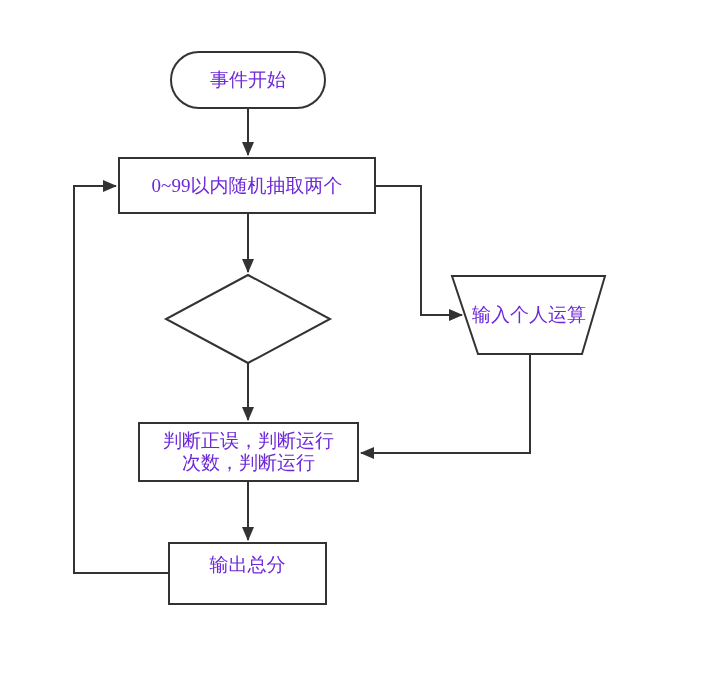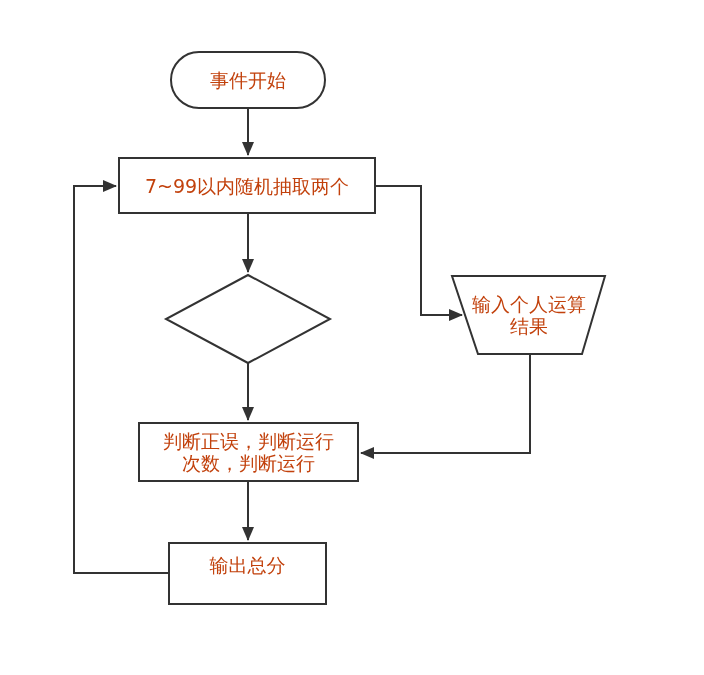--- a/index.html
+++ b/index.html
@@ -19,24 +19,25 @@
     position: absolute;
     left: 0;
     top: 0;
   }
   .label {
     position: absolute;
     display: flex;
     align-items: center;
     justify-content: center;
     text-align: center;
-    color: #c2410c;
+    color: #6d28d9;
     font-size: 19px;
     line-height: 22px;
     pointer-events: none;
+    font-family: Liberation Serif, serif;
   }
   .label .ln { display: block; }
 </style>
 </head>
 <body>
 
 <div id="canvas">
 
   <svg width="704" height="675" viewBox="0 0 704 675">
     <defs>
@@ -64,29 +65,28 @@
       <rect x="169" y="543" width="157" height="61"></rect>
     </g>
   </svg>
 
   <div class="label" style="left:171px; top:52px; width:154px; height:56px;">
     <span class="ln">事件开始</span>
   </div>
 
   <div class="label" style="left:121px; top:158px; width:252px; height:55px;">
     <span>
-      <span class="ln">7~99以内随机抽取两个</span>
+      <span class="ln">0~99以内随机抽取两个</span>
     </span>
   </div>
 
 
   <div class="label" style="left:459px; top:276px; width:140px; height:78px;justify-content:center;">
     <span>
       <span class="ln">输入个人运算</span>
-      <span class="ln">结果</span>
     </span>
   </div>
 
   <div class="label" style="left:139px; top:423px; width:219px; height:58px;">
     <span>
       <span class="ln">判断正误，判断运行</span>
       <span class="ln">次数，判断运行</span>
     </span>
   </div>
 

